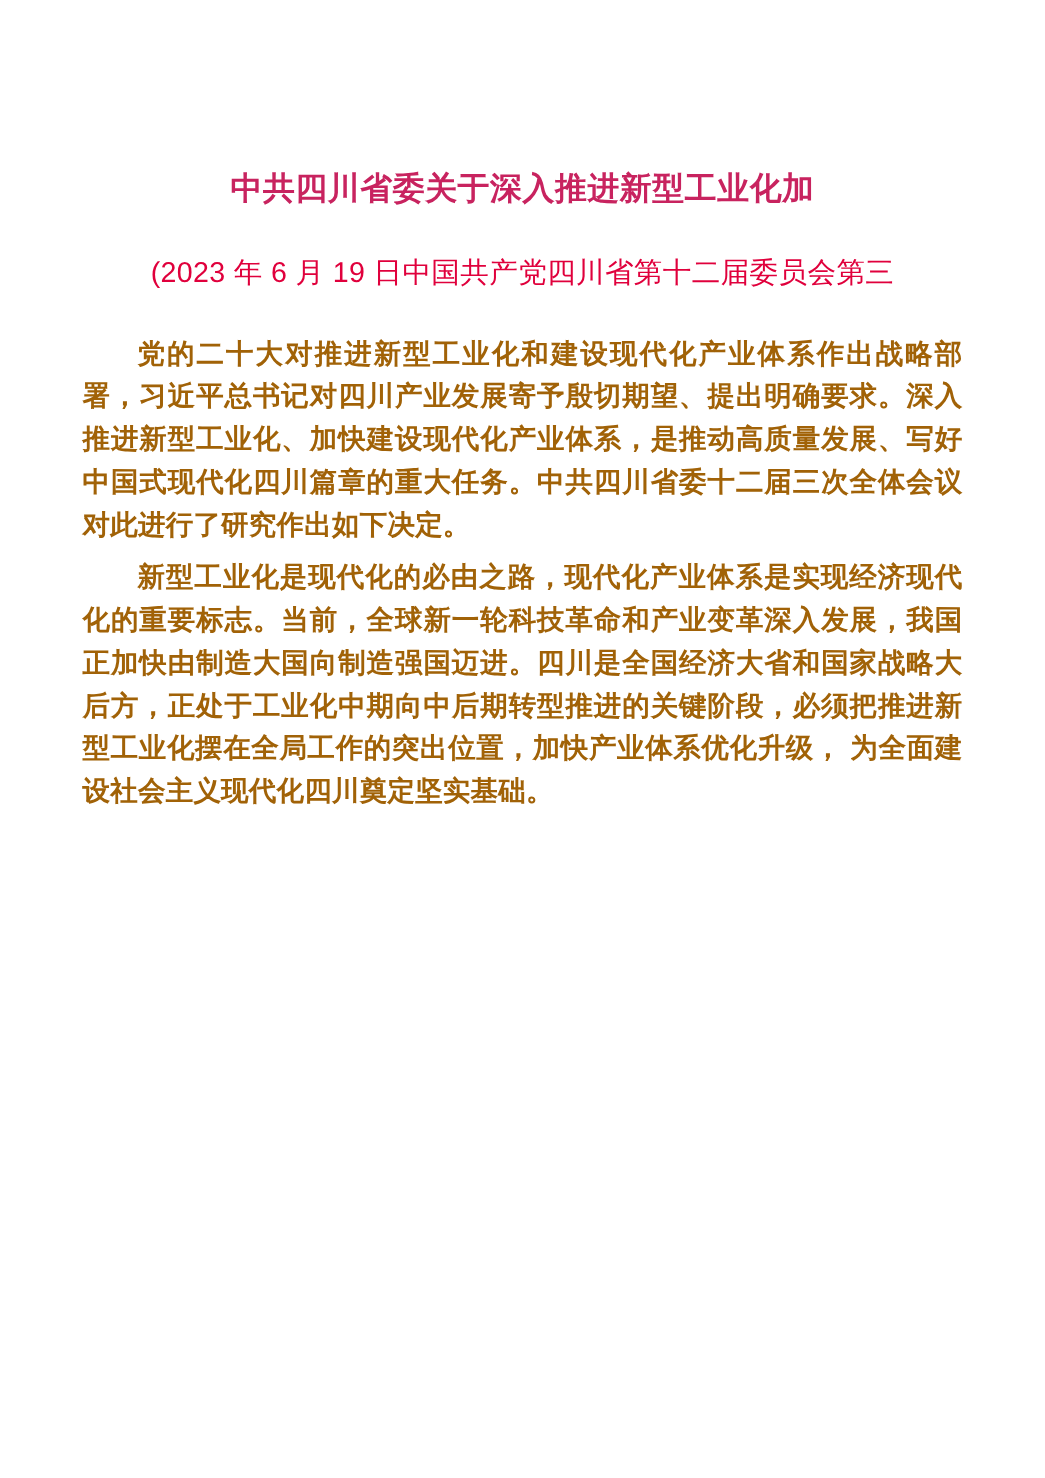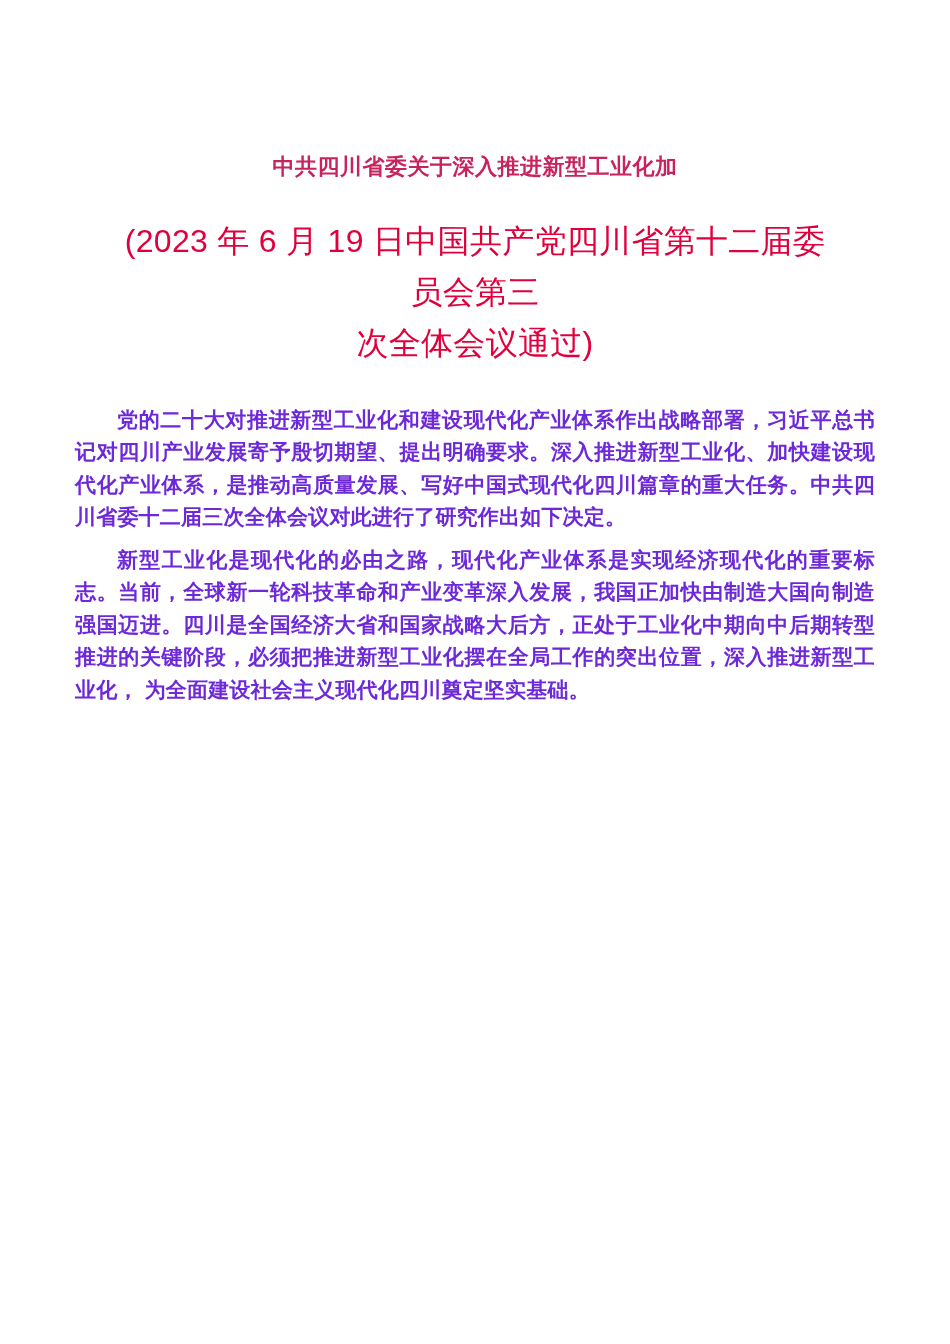--- a/index.html
+++ b/index.html
@@ -17,69 +17,68 @@
   .page {
     position: relative;
     width: 950px;
     height: 1344px;
     box-sizing: border-box;
     padding: 150px 75px 60px 75px;
   }
   .doc-title {
     text-align: center;
     color: #C8235F;
-    font-size: 22px;
+    font-size: 29px;
     font-weight: 600;
     line-height: 1.55;
     letter-spacing: 0.5px;
     margin: 0 auto;
     width: 640px;
   }
   .doc-subtitle {
     text-align: center;
     color: #E0003C;
-    font-size: 32px;
+    font-size: 26px;
     font-weight: 400;
     line-height: 1.6;
     margin: 32px auto 0 auto;
     width: 720px;
     letter-spacing: 0.3px;
   }
   .body-block {
     margin-top: 34px;
   }
   p.para {
     margin: 0 0 2px 0;
-    font-size: 21px;
+    font-size: 25px;
     font-weight: bold;
     line-height: 1.55;
     text-align: justify;
     text-justify: inter-ideograph;
     letter-spacing: 0.2px;
-    color: #6d28d9;
+    color: #a16207;
   }
   p.para.indent {
     text-indent: 2em;
   }
   .spacer-sm { height: 4px; }
 </style>
 </head>
 <body>
 
 <div class="page">
 
   <div class="doc-title">
     <div>中共四川省委关于深入推进新型工业化加</div>
   </div>
 
   <div class="doc-subtitle">
     <div>(2023 年 6 月 19 日中国共产党四川省第十二届委员会第三</div>
-    <div>次全体会议通过)</div>
   </div>
 
   <div class="body-block">
     <p class="para indent">党的二十大对推进新型工业化和建设现代化产业体系作出战略部署，习近平总书记对四川产业发展寄予殷切期望、提出明确要求。深入推进新型工业化、加快建设现代化产业体系，是推动高质量发展、写好中国式现代化四川篇章的重大任务。中共四川省委十二届三次全体会议对此进行了研究作出如下决定。</p>
     <div class="spacer-sm"></div>
     <div class="spacer-sm"></div>
-    <p class="para indent">新型工业化是现代化的必由之路，现代化产业体系是实现经济现代化的重要标志。当前，全球新一轮科技革命和产业变革深入发展，我国正加快由制造大国向制造强国迈进。四川是全国经济大省和国家战略大后方，正处于工业化中期向中后期转型推进的关键阶段，必须把推进新型工业化摆在全局工作的突出位置，深入推进新型工业化， 为全面建设社会主义现代化四川奠定坚实基础。</p>
+    <p class="para indent">新型工业化是现代化的必由之路，现代化产业体系是实现经济现代化的重要标志。当前，全球新一轮科技革命和产业变革深入发展，我国正加快由制造大国向制造强国迈进。四川是全国经济大省和国家战略大后方，正处于工业化中期向中后期转型推进的关键阶段，必须把推进新型工业化摆在全局工作的突出位置，加快产业体系优化升级， 为全面建设社会主义现代化四川奠定坚实基础。</p>
   </div>
 
 </div>
 
 </body></html>

